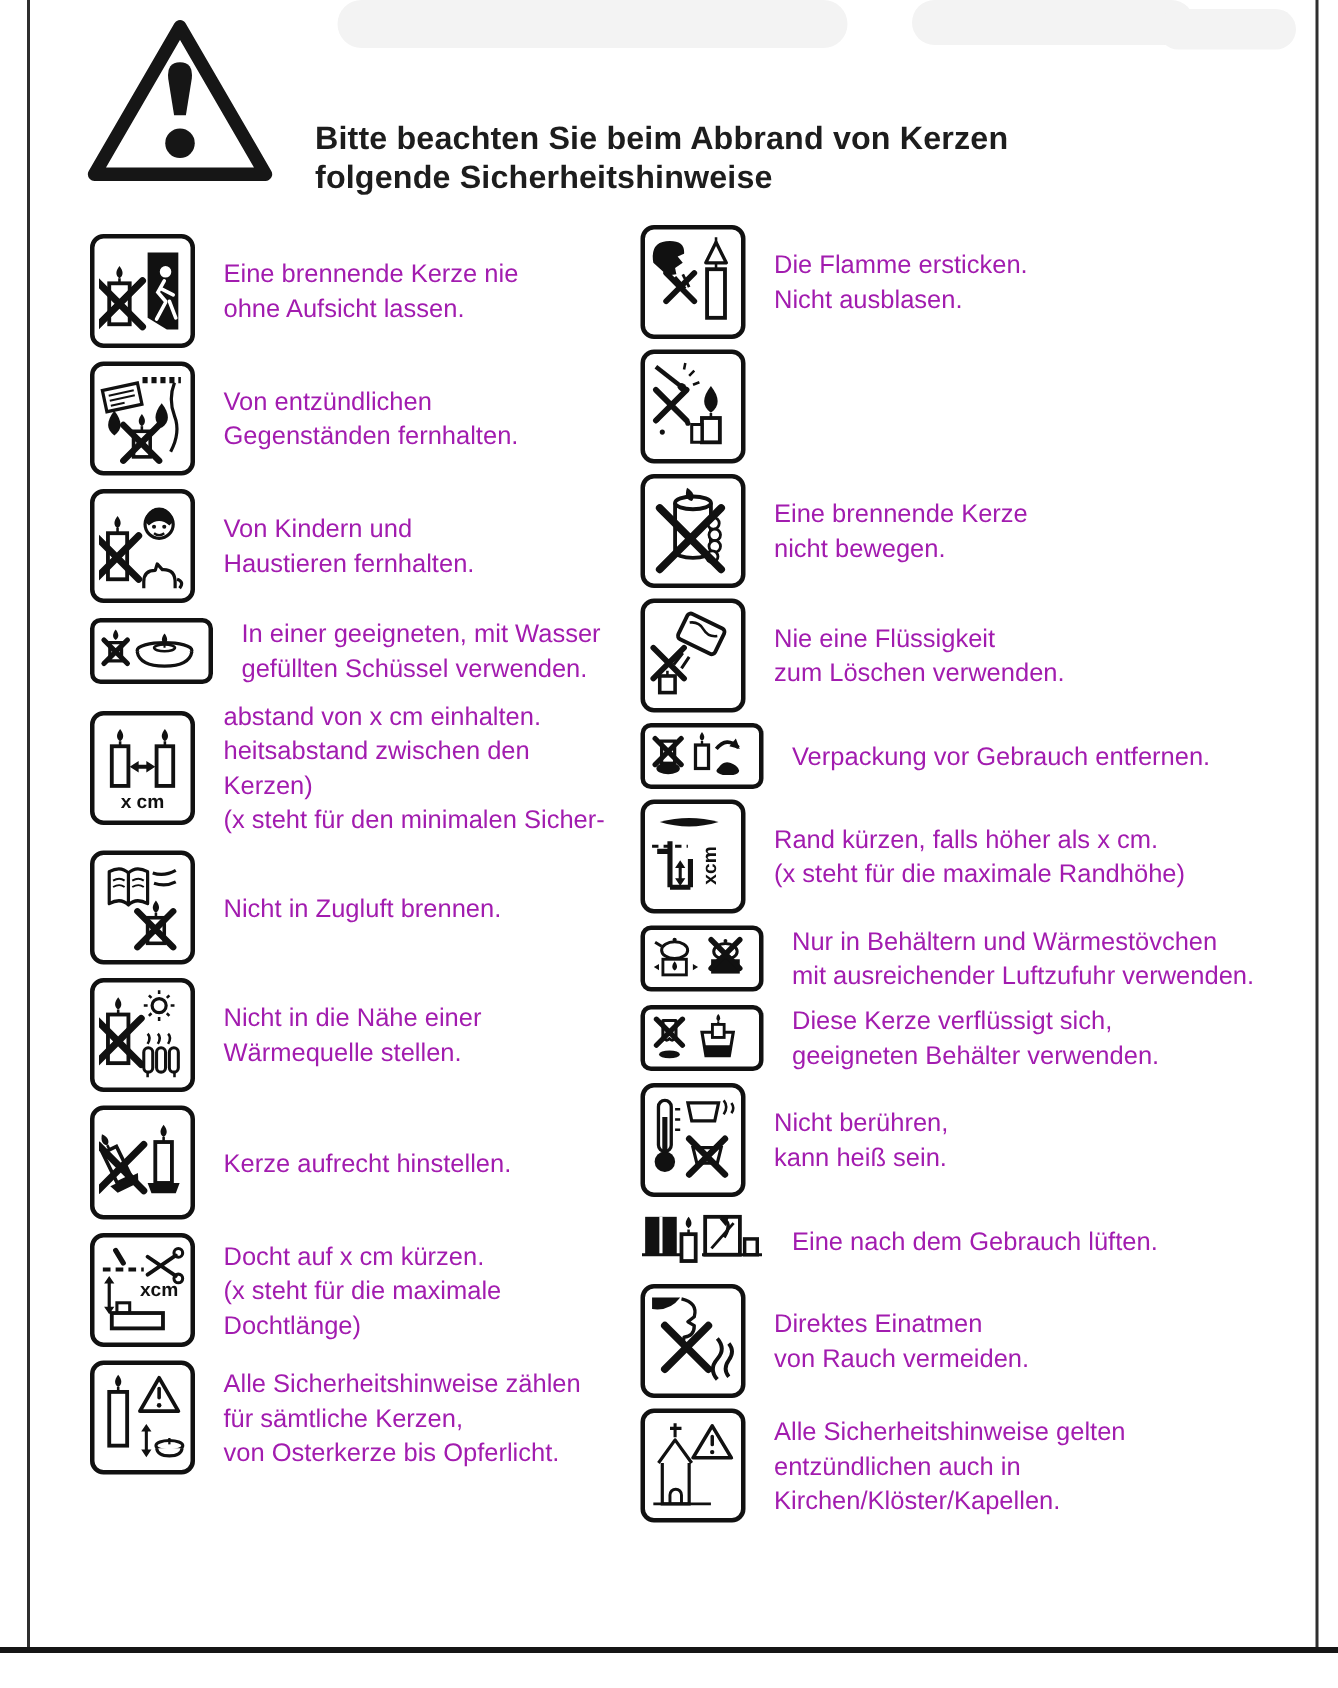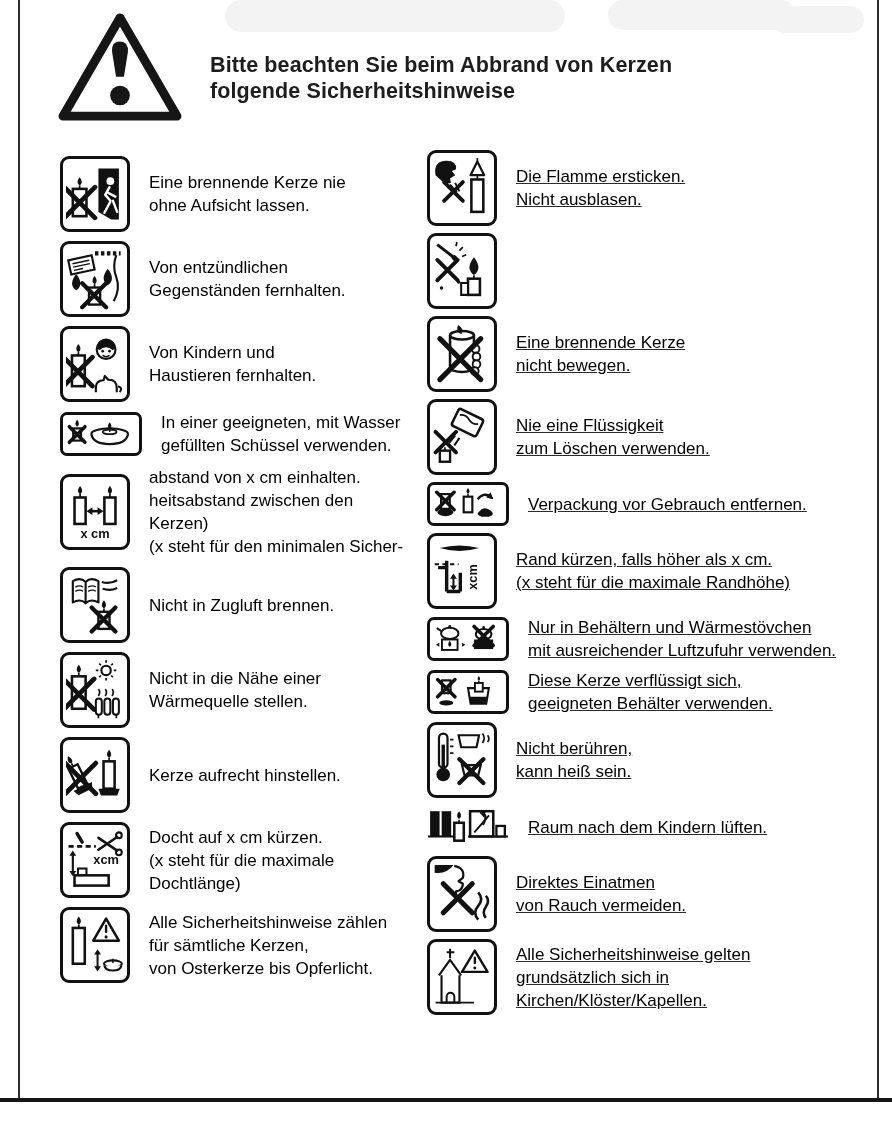--- a/index.html
+++ b/index.html
@@ -5,35 +5,35 @@
   html,body{margin:0;padding:0;background:#fff;}
   .page{position:relative;width:892px;height:1125px;background:#fff;overflow:hidden;
         font-family:"Liberation Sans",sans-serif;color:#2b2b2b;}
   .frame{position:absolute;left:18px;top:-6px;width:857px;height:1104px;
          border-left:2px solid #2e2e2e;border-right:2px solid #2e2e2e;}
   .bottom-rule{position:absolute;left:0;top:1098px;width:892px;height:4px;background:#161616;}
   .smudge{position:absolute;background:#f3f3f3;border-radius:16px;}
   .s1{left:225px;top:0;width:340px;height:32px;}
   .s2{left:608px;top:0;width:188px;height:30px;}
   .s3{left:772px;top:6px;width:92px;height:27px;}
-  .header{position:absolute;left:55px;top:8px;display:flex;gap:25px;align-items:flex-start;}
+  .header{position:absolute;left:55px;top:8px;display:flex;gap:25px;align-items:flex-end;}
   .title{margin-top:44px;font-size:21.5px;line-height:26px;font-weight:bold;color:#1d1d1d;letter-spacing:0.1px;}
   .col{position:absolute;display:flex;flex-direction:column;}
   .col-left{left:60px;top:156px;width:355px;gap:9px;}
-  .col-right{left:427px;top:150px;width:445px;gap:7px;text-decoration:underline;}
+  .col-right{left:427px;top:150px;width:445px;gap:7px;}
   .row{display:flex;align-items:center;gap:19px;}
   .icon-box{flex:0 0 auto;display:flex;align-items:center;justify-content:center;
             border:3px solid #111;border-radius:9px;background:#fff;}
   .icon-box.tall{width:64px;height:70px;}
   .icon-box.wide{width:76px;height:38px;border-radius:7px;}
   .icon-box.plain{width:82px;height:44px;border:none;border-radius:0;}
   .icon-box.tall svg{width:58px;height:62px;}
   .icon-box.wide svg{width:70px;height:33px;}
   .icon-box.plain svg{width:80px;height:36px;}
-  .hint-text{font-size:17px;line-height:23px;color:#000000;}
+  .hint-text{font-size:17px;line-height:23px;color:#a21caf;}
   svg text{font-family:"Liberation Sans",sans-serif;}
 </style>
 </head>
 <body>
 
 <div class="page">
   <div class="smudge s1"></div>
   <div class="smudge s2"></div>
   <div class="smudge s3"></div>
   <div class="frame"></div>
@@ -427,21 +427,21 @@
             <path d="M29.5 1c2.43 3.06 2.43 5.58 0 7.2c-2.43 -1.62 -2.43 -4.14 0 -7.2Z" fill="#111"></path>
             <rect x="40" y="1" width="22" height="24" fill="#fff" stroke="#111" stroke-width="2.4"></rect>
      <path d="M44 21L58 5" stroke="#111" stroke-width="1.8"></path>
      <path d="M52 14q6-10-2-12" fill="none" stroke="#111" stroke-width="2.2"></path>
      <path d="M49 2l6-1-2 6z" fill="#111"></path>
             <path d="M38 25h38" stroke="#111" stroke-width="2"></path>
      <rect x="65" y="15" width="8" height="10" fill="#fff" stroke="#111" stroke-width="2.2"></rect>
           </svg>
         </div>
     <div class="hint-text">
-          <div>Raum nach dem Kindern lüften.</div>
+          <div>Eine nach dem Gebrauch lüften.</div>
         </div>
   </div>
       <div class="row">
     <div class="icon-box tall">
           <svg viewBox="0 0 68 72" xmlns="http://www.w3.org/2000/svg">
             <path d="M2 2h22q-8 11-22 9z" fill="#111"></path>
    <path d="M25 3q13 3 10 14l-5 4 5 3q0 8-8 9l-1 7" fill="none" stroke="#111" stroke-width="2.6" stroke-linejoin="round"></path>
             <path d="M12 24L46 58M46 24L12 58" stroke="#111" stroke-width="6" stroke-linecap="round" fill="none"></path>
             <path d="M53 34q7 8 0 16t0 16M62 38q5 6 0 13t0 13" fill="none" stroke="#111" stroke-width="3"></path>
           </svg>
@@ -459,18 +459,18 @@
             <circle cx="49" cy="25.5" r="1.7" fill="#111"></circle>
    <path d="M20 3v11M16 7h9" stroke="#111" stroke-width="2.4"></path>
    <path d="M7 34L20 16l13 18" fill="#fff" stroke="#111" stroke-width="2.5" stroke-linejoin="round"></path>
    <path d="M10 34v32h21V34" fill="#fff" stroke="#111" stroke-width="2.5"></path>
    <path d="M16 66v-7a4.5 4.5 0 0 1 9 0v7" fill="none" stroke="#111" stroke-width="2.3"></path>
    <path d="M3 66h45" stroke="#111" stroke-width="2.2"></path>
           </svg>
         </div>
     <div class="hint-text">
           <div>Alle Sicherheitshinweise gelten</div>
-          <div>grundsätzlich sich in</div>
+          <div>entzündlichen auch in</div>
           <div>Kirchen/Klöster/Kapellen.</div>
         </div>
   </div>
     </div>
 </div>
 
 </body></html>

